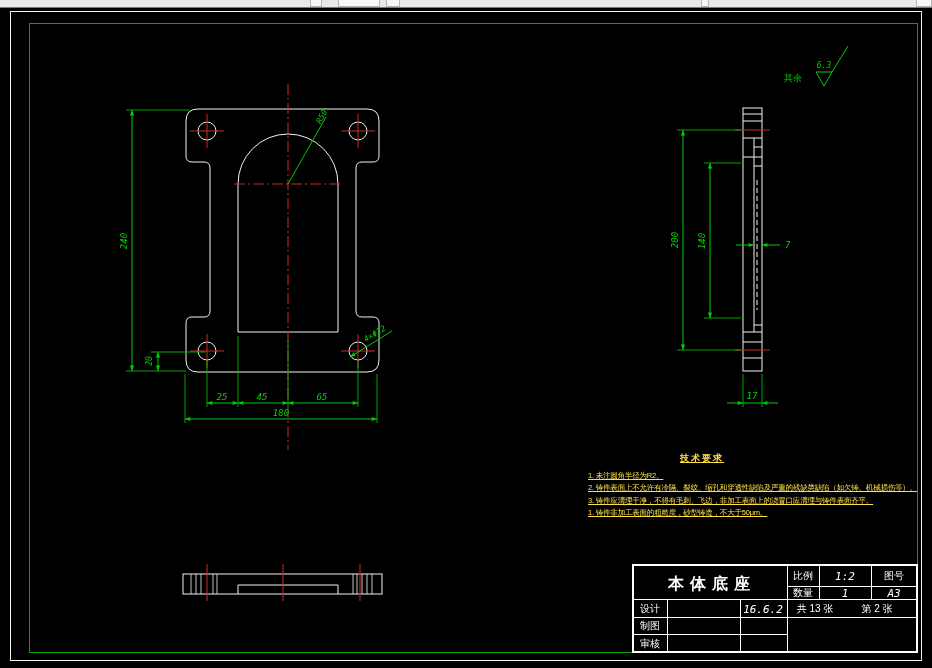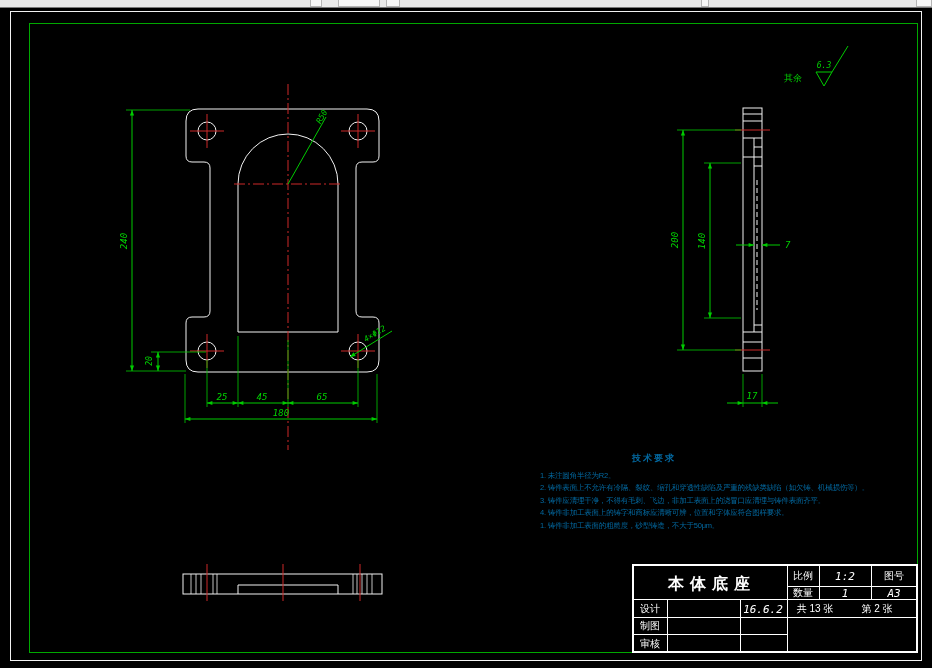--- a/index.html
+++ b/index.html
@@ -20,21 +20,21 @@
   .thin{stroke-width:0.8;}
   .t-dim{fill:#00d400;font:italic 9px "DejaVu Sans Mono",monospace;}
   .t-dim-s{fill:#00d400;font:italic 8px "DejaVu Sans Mono",monospace;}
   .t-g{fill:#00d400;font:9px "Liberation Sans",sans-serif;}
   .t-tb{fill:#ffffff;font:10px "Liberation Sans",sans-serif;}
   .t-tbi{fill:#ffffff;font:italic 11px "DejaVu Sans Mono",monospace;}
   .t-name{fill:#ffffff;font:600 16px "Liberation Sans",sans-serif;letter-spacing:6px;}
   text{user-select:none;}
 
   
-  .notes{position:absolute;left:528px;top:452px;width:350px;color:#0369a1;}
+  .notes{position:absolute;left:576px;top:452px;width:350px;color:#fde047;text-decoration:underline;}
   .notes-title{margin-left:104px;font-size:9px;font-weight:bold;letter-spacing:2px;margin-bottom:5px;}
   .note-line{font-size:7.5px;line-height:12.4px;white-space:nowrap;letter-spacing:-0.2px;margin-left:12px;}
 </style>
 </head>
 <body>
 
 <div class="screen">
 
   <div class="chrome">
     <div class="frag" style="left:310px;width:10px;"></div>
@@ -221,17 +221,16 @@
       <text class="t-tb" x="650" y="629" text-anchor="middle">制图</text>
       <text class="t-tb" x="650" y="647" text-anchor="middle">审核</text>
     </g>
   </svg>
 
   <div class="notes">
     <div class="notes-title">技术要求</div>
     <div class="note-line">1. 未注圆角半径为R2。</div>
     <div class="note-line">2. 铸件表面上不允许有冷隔、裂纹、缩孔和穿透性缺陷及严重的残缺类缺陷（如欠铸、机械损伤等）。</div>
     <div class="note-line">3. 铸件应清理干净，不得有毛刺、飞边，非加工表面上的浇冒口应清理与铸件表面齐平。</div>
-    <div class="note-line">4. 铸件非加工表面上的铸字和商标应清晰可辨，位置和字体应符合图样要求。</div>
     <div class="note-line">1. 铸件非加工表面的粗糙度，砂型铸造，不大于50μm。</div>
   </div>
 
 </div>
 
 </body></html>

